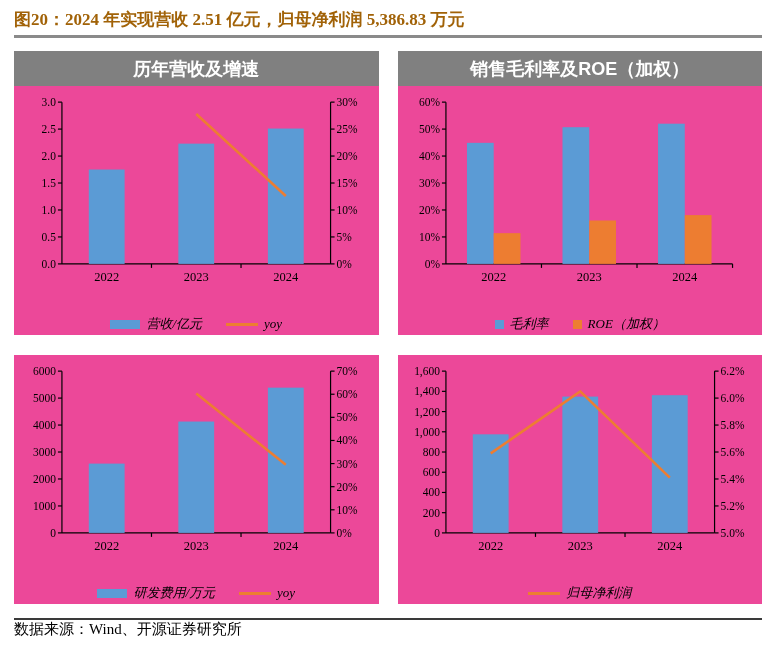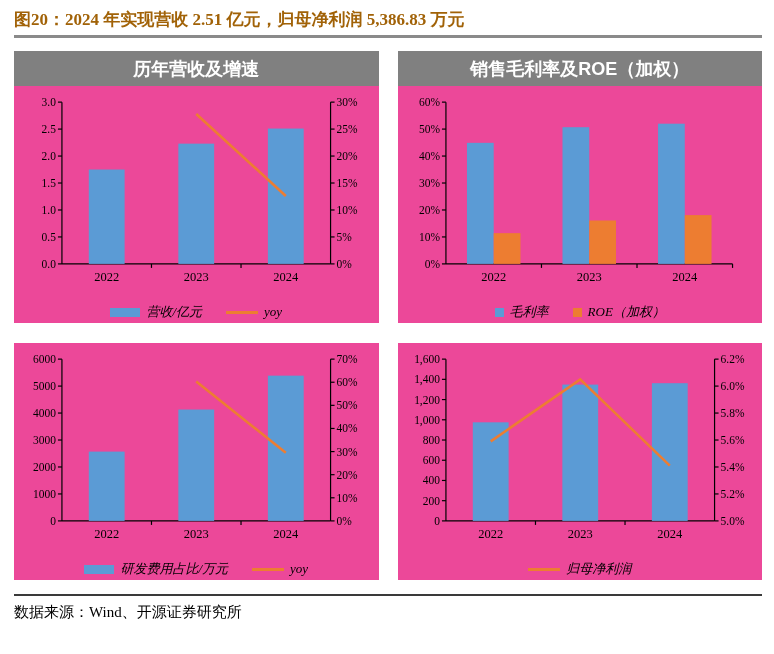--- a/index.html
+++ b/index.html
@@ -26,31 +26,31 @@
   }
   .panel-title {
     color:#ffffff; font-weight:bold; font-size:18px;
     font-family:"Liberation Sans","DejaVu Sans",sans-serif;
   }
   svg.chart { display:block; width:100%; height:204px; margin-top:6px; }
   svg.chart text { font-family:"Liberation Serif","DejaVu Serif",serif; fill:#000; }
 
   .legend {
     display:flex; justify-content:center; align-items:center;
-    gap:24px; height:22px; margin-top:5px;
+    gap:24px; height:22px; margin-top:17px;
   }
   .legend-item { display:flex; align-items:center; gap:6px; }
   .legend-label { font-size:13px; font-style:italic; }
   .swatch { display:inline-block; background:#999; }
   .swatch-bar  { width:30px; height:9px; }
   .swatch-line { width:32px; height:3px; }
   .swatch-sq   { width:9px;  height:9px; }
 
   .source-rule { height:2px; background:#3a3a3a; margin-top:14px; }
-  .source { font-size:15px; padding-top:7px; }
+  .source { font-size:15px; }
 </style>
 </head>
 <body>
 
 <div class="fig-title">图20：2024 年实现营收 2.51 亿元，归母净利润 5,386.83 万元</div>
 <div class="title-rule"></div>
 
 <div class="grid">
 
   <div class="panel">
@@ -198,21 +198,21 @@
         <text x="182.5" y="189" text-anchor="middle" font-size="12.5">2023</text>
         <text x="272.1666666666667" y="189" text-anchor="middle" font-size="12.5">2024</text>
         <rect x="74.9" y="102.61" width="35.86666666666667" height="69.39" fill="#5B9BD5"></rect>
         <rect x="164.56666666666666" y="60.489999999999995" width="35.86666666666667" height="111.51" fill="#5B9BD5"></rect>
         <rect x="254.23333333333335" y="26.550999999999988" width="35.86666666666667" height="145.449" fill="#5B9BD5"></rect>
         <polyline points="182.5,32.44857142857143 272.1666666666667,103.72857142857143" fill="none" stroke="#ED7D31" stroke-width="2.6"></polyline>
       </svg>
     <div class="legend">
       <span class="legend-item">
         <span class="swatch swatch-bar" style="background: rgb(91, 155, 213);"></span>
-        <span class="legend-label">研发费用占比/万元</span>
+        <span class="legend-label">研发费用/万元</span>
       </span>
       <span class="legend-item">
         <span class="swatch swatch-line" style="background: rgb(237, 125, 49);"></span>
         <span class="legend-label">yoy</span>
       </span>
     </div>
   </div>
 
   <div class="panel">
     <svg class="chart" viewBox="0 0 365 204">

